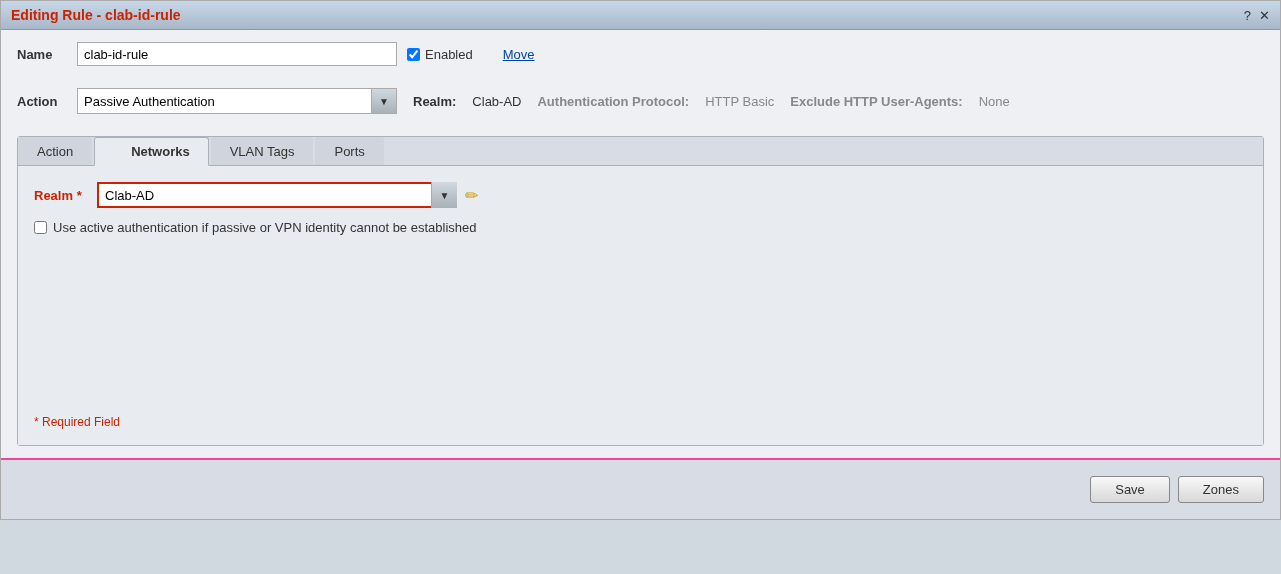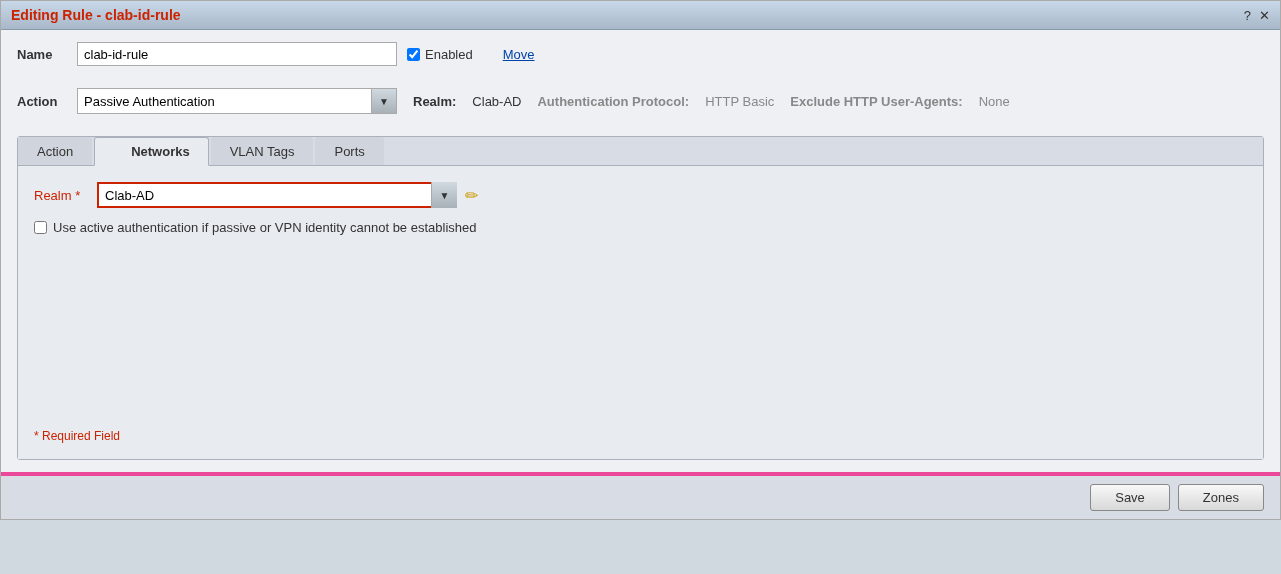--- a/index.html
+++ b/index.html
@@ -197,21 +197,21 @@
       flex-direction: column;
       gap: 12px;
     }
 
     .realm-row {
       display: flex;
       align-items: center;
       gap: 8px;
     }
     .realm-row-label {
-      font-weight: normal;
+      font-weight: bold;
       color: #cc2200;
       min-width: 55px;
     }
     .realm-required {
       color: #cc2200;
     }
 
     .realm-select-wrapper {
       position: relative;
       display: inline-block;
@@ -261,23 +261,23 @@
     .required-note {
       color: #cc2200;
       font-size: 12px;
       padding: 6px 0 0 0;
     }
 
     .dialog-footer {
       display: flex;
       justify-content: flex-end;
       gap: 8px;
-      padding: 8px 16px;
+      padding: 16px 16px;
       background: #d8dce4;
-      border-top: 4px solid #ec4899;
+      border-top: 2px solid #ec4899;
     }
 
     .footer-btn {
       padding: 5px 24px;
       font-size: 13px;
       border: 1px solid #888;
       border-radius: 3px;
       cursor: pointer;
       background: linear-gradient(to bottom, #f8f8f8, #d8d8d8);
       color: #333;

